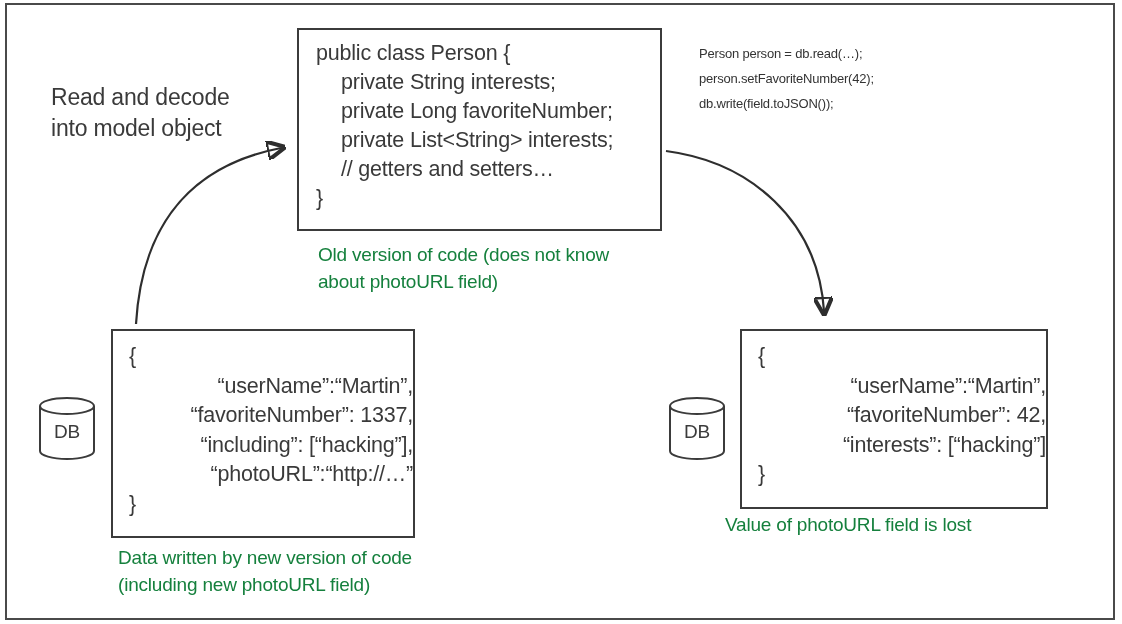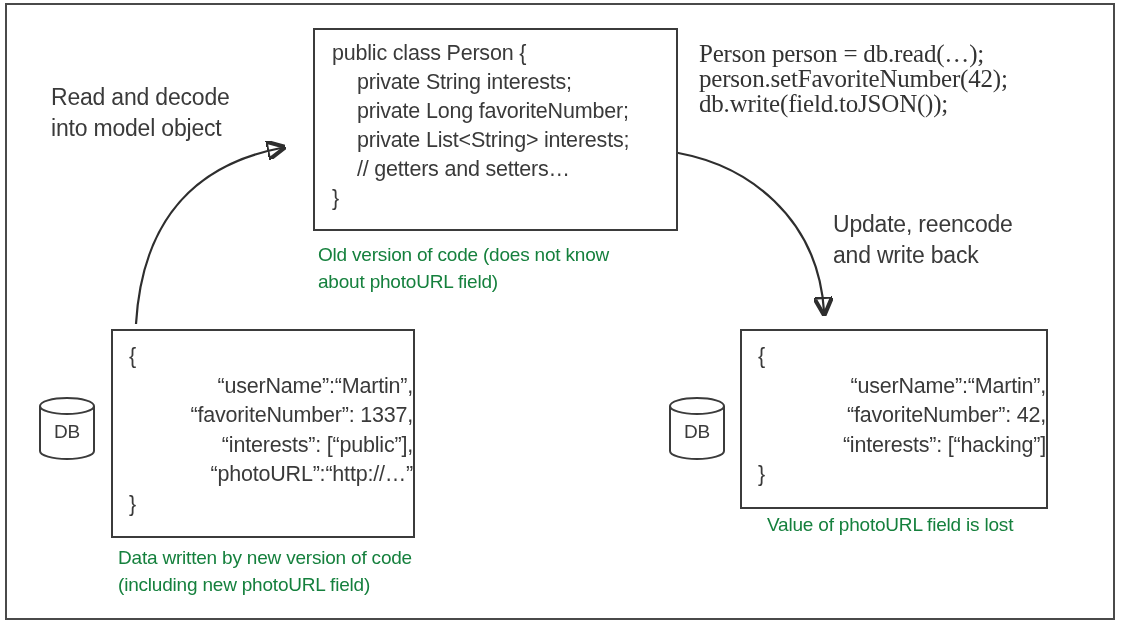--- a/index.html
+++ b/index.html
@@ -10,38 +10,38 @@
   }
   .frame{
     position:absolute;left:5px;top:3px;width:1110px;height:617px;
     border:2px solid #4a4a4a;box-sizing:border-box;
   }
   .arrows{position:absolute;left:0;top:0;width:1122px;height:624px;pointer-events:none;}
   .arrows path{fill:none;stroke:#2e2e2e;stroke-width:2.2px;}
   .box{
     position:absolute;border:2px solid #3b3b3b;background:#fff;box-sizing:border-box;
   }
-  .person-box{left:297px;top:28px;width:365px;height:203px;padding:9px 0 0 17px;margin-left:16px;}
+  .person-box{left:297px;top:28px;width:365px;height:203px;padding:9px 0 0 17px;}
   .code-line{font-size:21.5px;line-height:29px;white-space:nowrap;}
   .indent{padding-left:25px;}
   .json-box{font-size:21.5px;}
   .json-box .code-line{line-height:29.5px;}
   .json-box .indent{padding-left:29px;text-align:right;}
   .json-left{left:111px;top:329px;width:304px;height:209px;padding:11px 0 0 16px;}
   .json-right{left:740px;top:329px;width:308px;height:180px;padding:11px 0 0 16px;}
   .caption{
     position:absolute;font-size:19px;line-height:26.5px;color:#15803d;
     white-space:pre-line;
   }
   .person-caption{left:318px;top:242px;}
   .left-caption{left:118px;top:545px;}
-  .right-caption{left:767px;top:512px;}
+  .right-caption{left:725px;top:512px;}
   .app-code{
-    position:absolute;left:699px;top:41px;font-size:25px;line-height:25px;
-    white-space:nowrap;color:#333;font-family:Liberation Serif, serif;
+    position:absolute;left:699px;top:41px;font-size:13px;line-height:25px;
+    white-space:nowrap;color:#333;
   }
   .label{
     position:absolute;font-size:23px;line-height:31px;color:#3a3a3a;
     white-space:pre-line;
   }
   .read-label{left:51px;top:82px;}
   .write-label{left:833px;top:209px;}
   .db{position:absolute;width:58px;height:66px;}
   .db-left{left:38px;top:396px;}
   .db-right{left:668px;top:396px;}
@@ -64,22 +64,20 @@
         <path d="M0,0 L10,5 L0,10 z" fill="#2e2e2e" stroke="none"></path>
       </marker>
     </defs>
     <path d="M 136 324 C 141 240 178 168 281 148" marker-end="url(#ah)"></path>
     <path d="M 666 151 C 750 162 818 220 824 311" marker-end="url(#ah)"></path>
   </svg>
 
   <div class="label read-label">Read and decode
 into model object</div>
 
-  <div class="label write-label">Update, reencode
-and write back</div>
 
   <div class="box person-box">
     <div class="code-line">public class Person {</div>
     <div class="code-line indent">private String interests;</div>
     <div class="code-line indent">private Long favoriteNumber;</div>
     <div class="code-line indent">private List&lt;String&gt; interests;</div>
     <div class="code-line indent">// getters and setters…</div>
     <div class="code-line">}</div>
   </div>
 
@@ -97,21 +95,21 @@
       <path d="M2,10 L2,55 A27,8 0 0 0 56,55 L56,10" fill="#ffffff" stroke="#3b3b3b" stroke-width="2"></path>
       <ellipse cx="29" cy="10" rx="27" ry="8" fill="#ffffff" stroke="#3b3b3b" stroke-width="2"></ellipse>
       <text x="29" y="42" text-anchor="middle">DB</text>
     </svg>
   </div>
 
   <div class="box json-box json-left">
     <div class="code-line">{</div>
     <div class="code-line indent">“userName”:“Martin”,</div>
     <div class="code-line indent">“favoriteNumber”: 1337,</div>
-    <div class="code-line indent">“interests”: [“public”],</div>
+    <div class="code-line indent">“including”: [“hacking”],</div>
     <div class="code-line indent">“photoURL”:“http://…”</div>
     <div class="code-line">}</div>
   </div>
 
   <div class="caption left-caption">Data written by new version of code
 (including new photoURL field)</div>
 
   <div class="db db-right">
     <svg width="58" height="66" viewBox="0 0 58 66">
       <path d="M2,10 L2,55 A27,8 0 0 0 56,55 L56,10" fill="#ffffff" stroke="#3b3b3b" stroke-width="2"></path>

